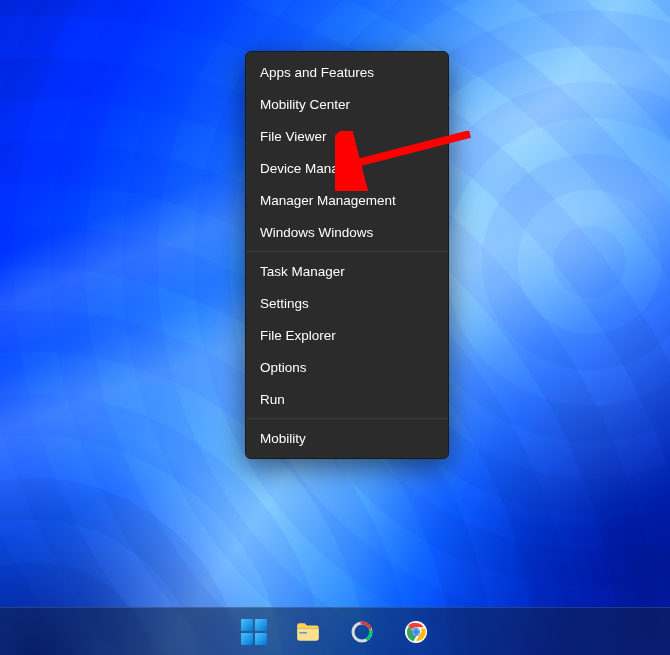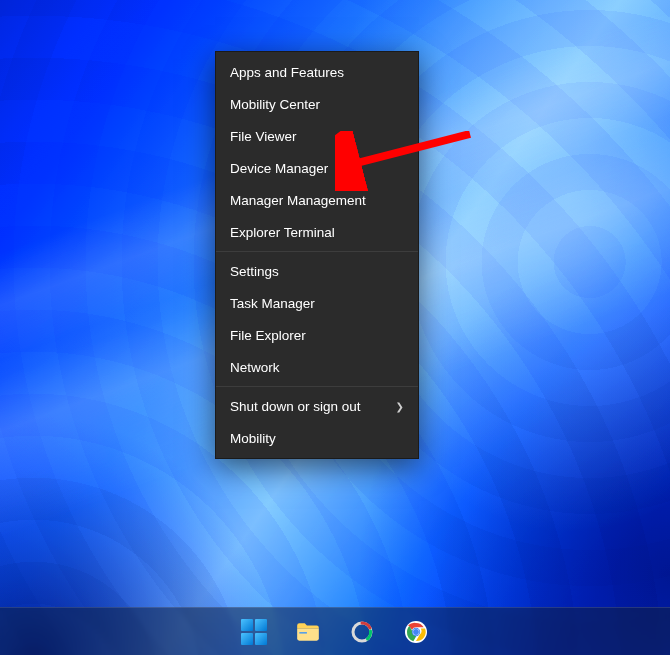--- a/index.html
+++ b/index.html
@@ -26,22 +26,22 @@
       opacity:.45;
     }
     .wallpaper::after{
       content:""; position:absolute; inset:0;
       background:
         linear-gradient(-20deg, rgba(255,255,255,0) 40%, rgba(255,255,255,0.28) 52%, rgba(255,255,255,0) 60%),
         linear-gradient(-20deg, rgba(255,255,255,0) 58%, rgba(255,255,255,0.22) 66%, rgba(255,255,255,0) 72%);
       opacity:.6;
     }
     .context-menu{
-      position:absolute; top:51px; left:215px; width:204px;
-      background:#2b2b2b; border:1px solid #1a1a1a; border-radius:0;
+      position:absolute; top:51px; left:245px; width:204px;
+      background:#2b2b2b; border:1px solid #1a1a1a; border-radius:6px;
       box-shadow:0 8px 28px rgba(0,0,0,.55);
       padding:4px 0;
     }
     .menu-item{
       display:flex; align-items:center; justify-content:space-between;
       padding:0 14px; height:32px;
       color:#ffffff; font-size:13.5px;
       cursor:default;
     }
     .menu-sep{ height:1px; background:#3d3d3d; margin:3px 0; }
@@ -75,40 +75,39 @@
     <div class="menu-item">
       <span>File Viewer</span>
     </div>
     <div class="menu-item">
       <span>Device Manager</span>
     </div>
     <div class="menu-item">
       <span>Manager Management</span>
     </div>
     <div class="menu-item">
-      <span>Explorer Terminal</span>
+      <span>Windows Windows</span>
     </div>
     <div class="menu-sep"></div>
     <div class="menu-item">
-      <span>Settings</span>
+      <span>Task Manager</span>
     </div>
     <div class="menu-item">
-      <span>Task Manager</span>
+      <span>Settings</span>
     </div>
     <div class="menu-item">
       <span>File Explorer</span>
     </div>
     <div class="menu-item">
-      <span>Network</span>
+      <span>Options</span>
+    </div>
+    <div class="menu-item">
+      <span>Run</span>
     </div>
     <div class="menu-sep"></div>
-    <div class="menu-item">
-      <span>Shut down or sign out</span>
-      <span class="submenu-arrow">❯</span>
-    </div>
     <div class="menu-item">
       <span>Mobility</span>
     </div>
   </div>
 
 <svg class="arrow" width="144" height="60">
   <defs>
       <marker id="ah" markerWidth="12" markerHeight="12" refX="1" refY="5" orient="auto">
     <path d="M0,0 L0,10 L12,5 z" fill="#ff0000"></path>
       </marker>

